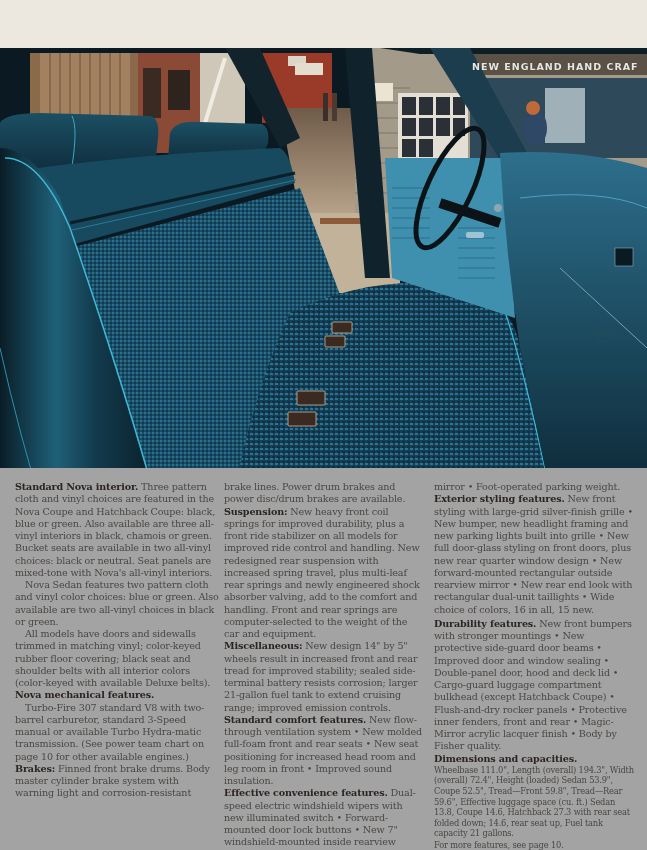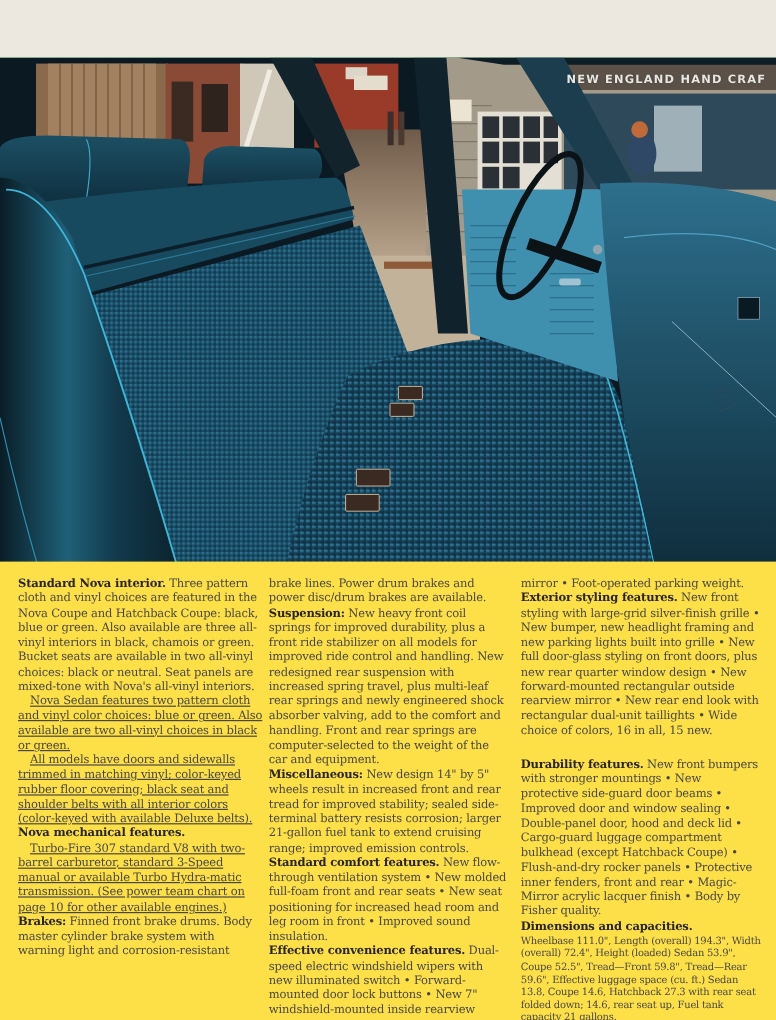--- a/index.html
+++ b/index.html
@@ -12,34 +12,34 @@
   }
   .photo svg { position: absolute; left: 0; top: 0; width: 647px; height: 468px; display: block; }
   .sign-text {
     position: absolute; left: 472px; top: 13px; color: #e8e8e2;
     font-family: "DejaVu Sans", sans-serif; font-weight: bold; font-size: 9.5px;
     letter-spacing: 1px; white-space: nowrap; text-shadow: 0 0 1px #333;
   }
 
   .text-area {
     position: absolute; left: 0; top: 468px; width: 647px; height: 382px;
-    background: #fde047;
+    background: #a3a3a3;
   }
   .col {
     position: absolute; top: 13px;
     font-size: 9.6px; line-height: 12.25px; color: #4a4744;
     letter-spacing: -0.15px;
   }
   .col1 { left: 15px; width: 204px; }
   .col2 { left: 224px; width: 200px; }
   .col3 { left: 434px; width: 200px; }
   .col p { margin: 0; }
-  .col p.indent { text-indent: 10px; text-decoration: underline; }
+  .col p.indent { text-indent: 10px; }
   .col b { color: #2b2522; font-weight: bold; }
-  .col p.gap { margin-top: 16px; }
+  .col p.gap { margin-top: 2px; }
   .dims { font-size: 8.3px; line-height: 10.6px; letter-spacing: -0.2px; }
   .more { font-size: 8.3px; margin-top: 4px; }
 </style>
 </head>
 <body>
 
 <div class="photo">
   <svg viewBox="0 0 647 468" xmlns="http://www.w3.org/2000/svg">
     <defs>
       <pattern id="weave" width="4" height="4" patternUnits="userSpaceOnUse">

